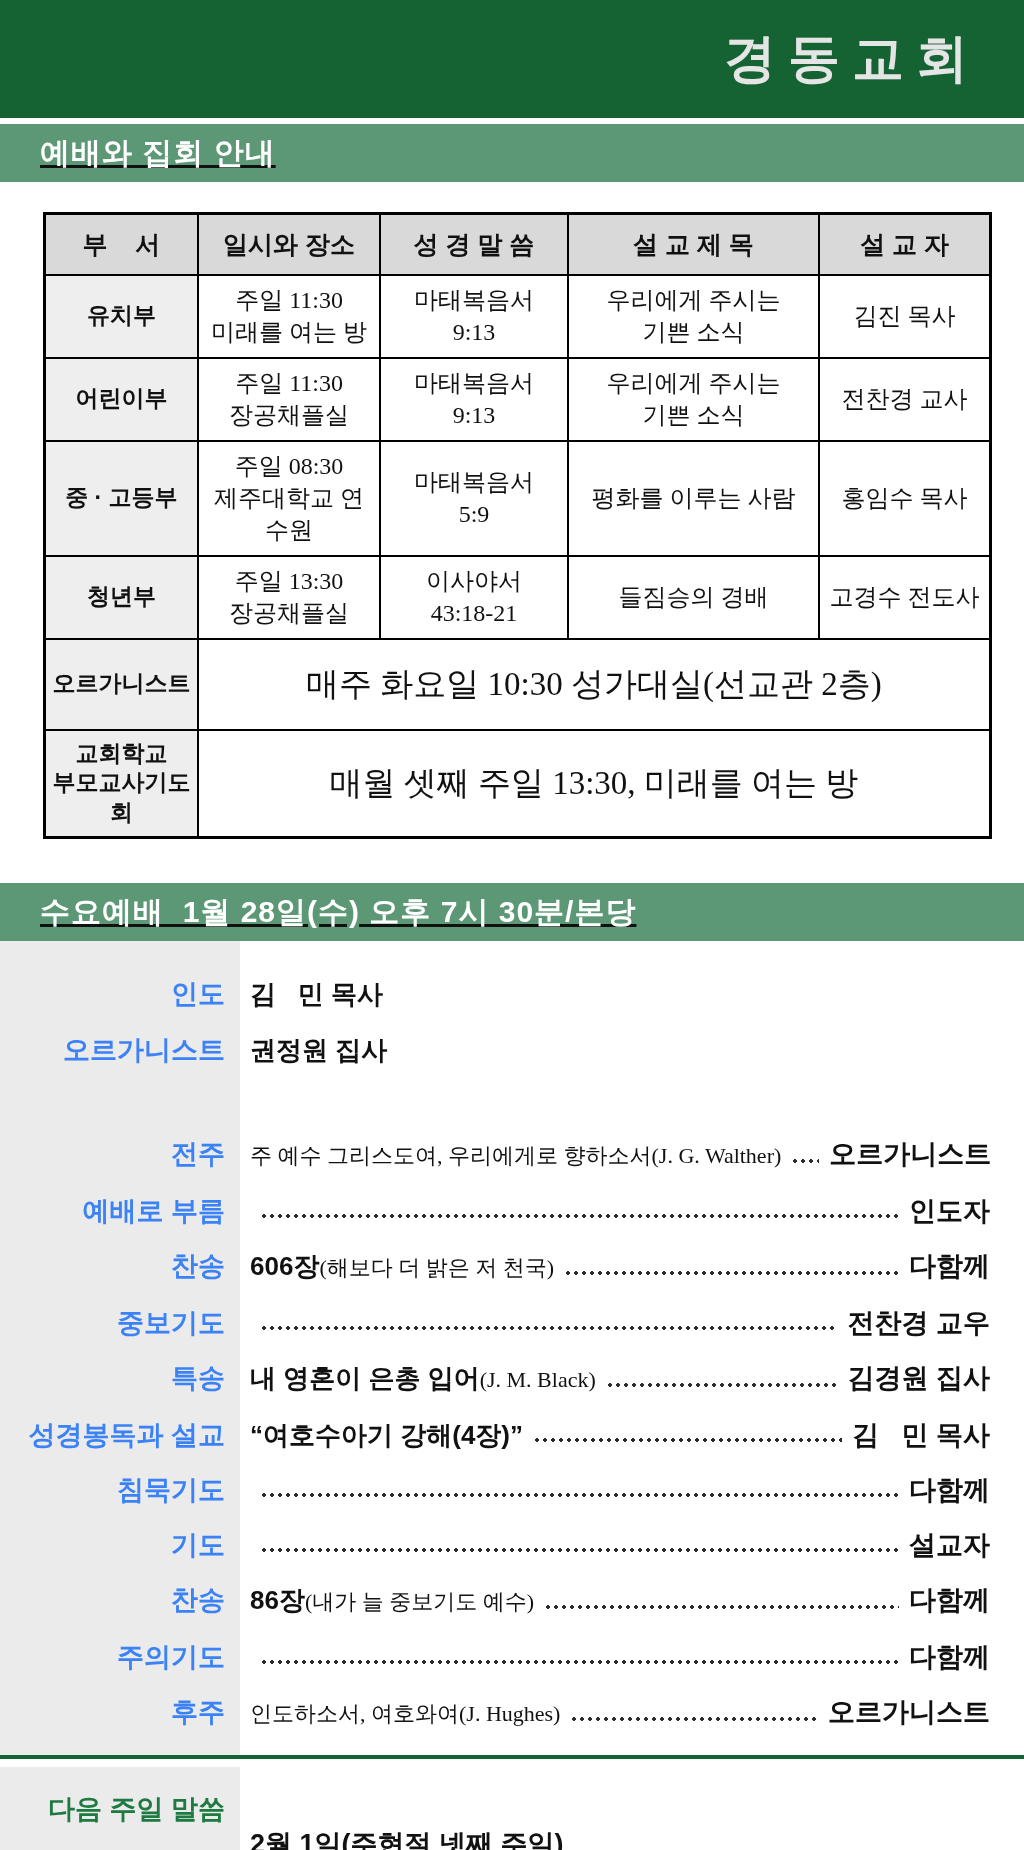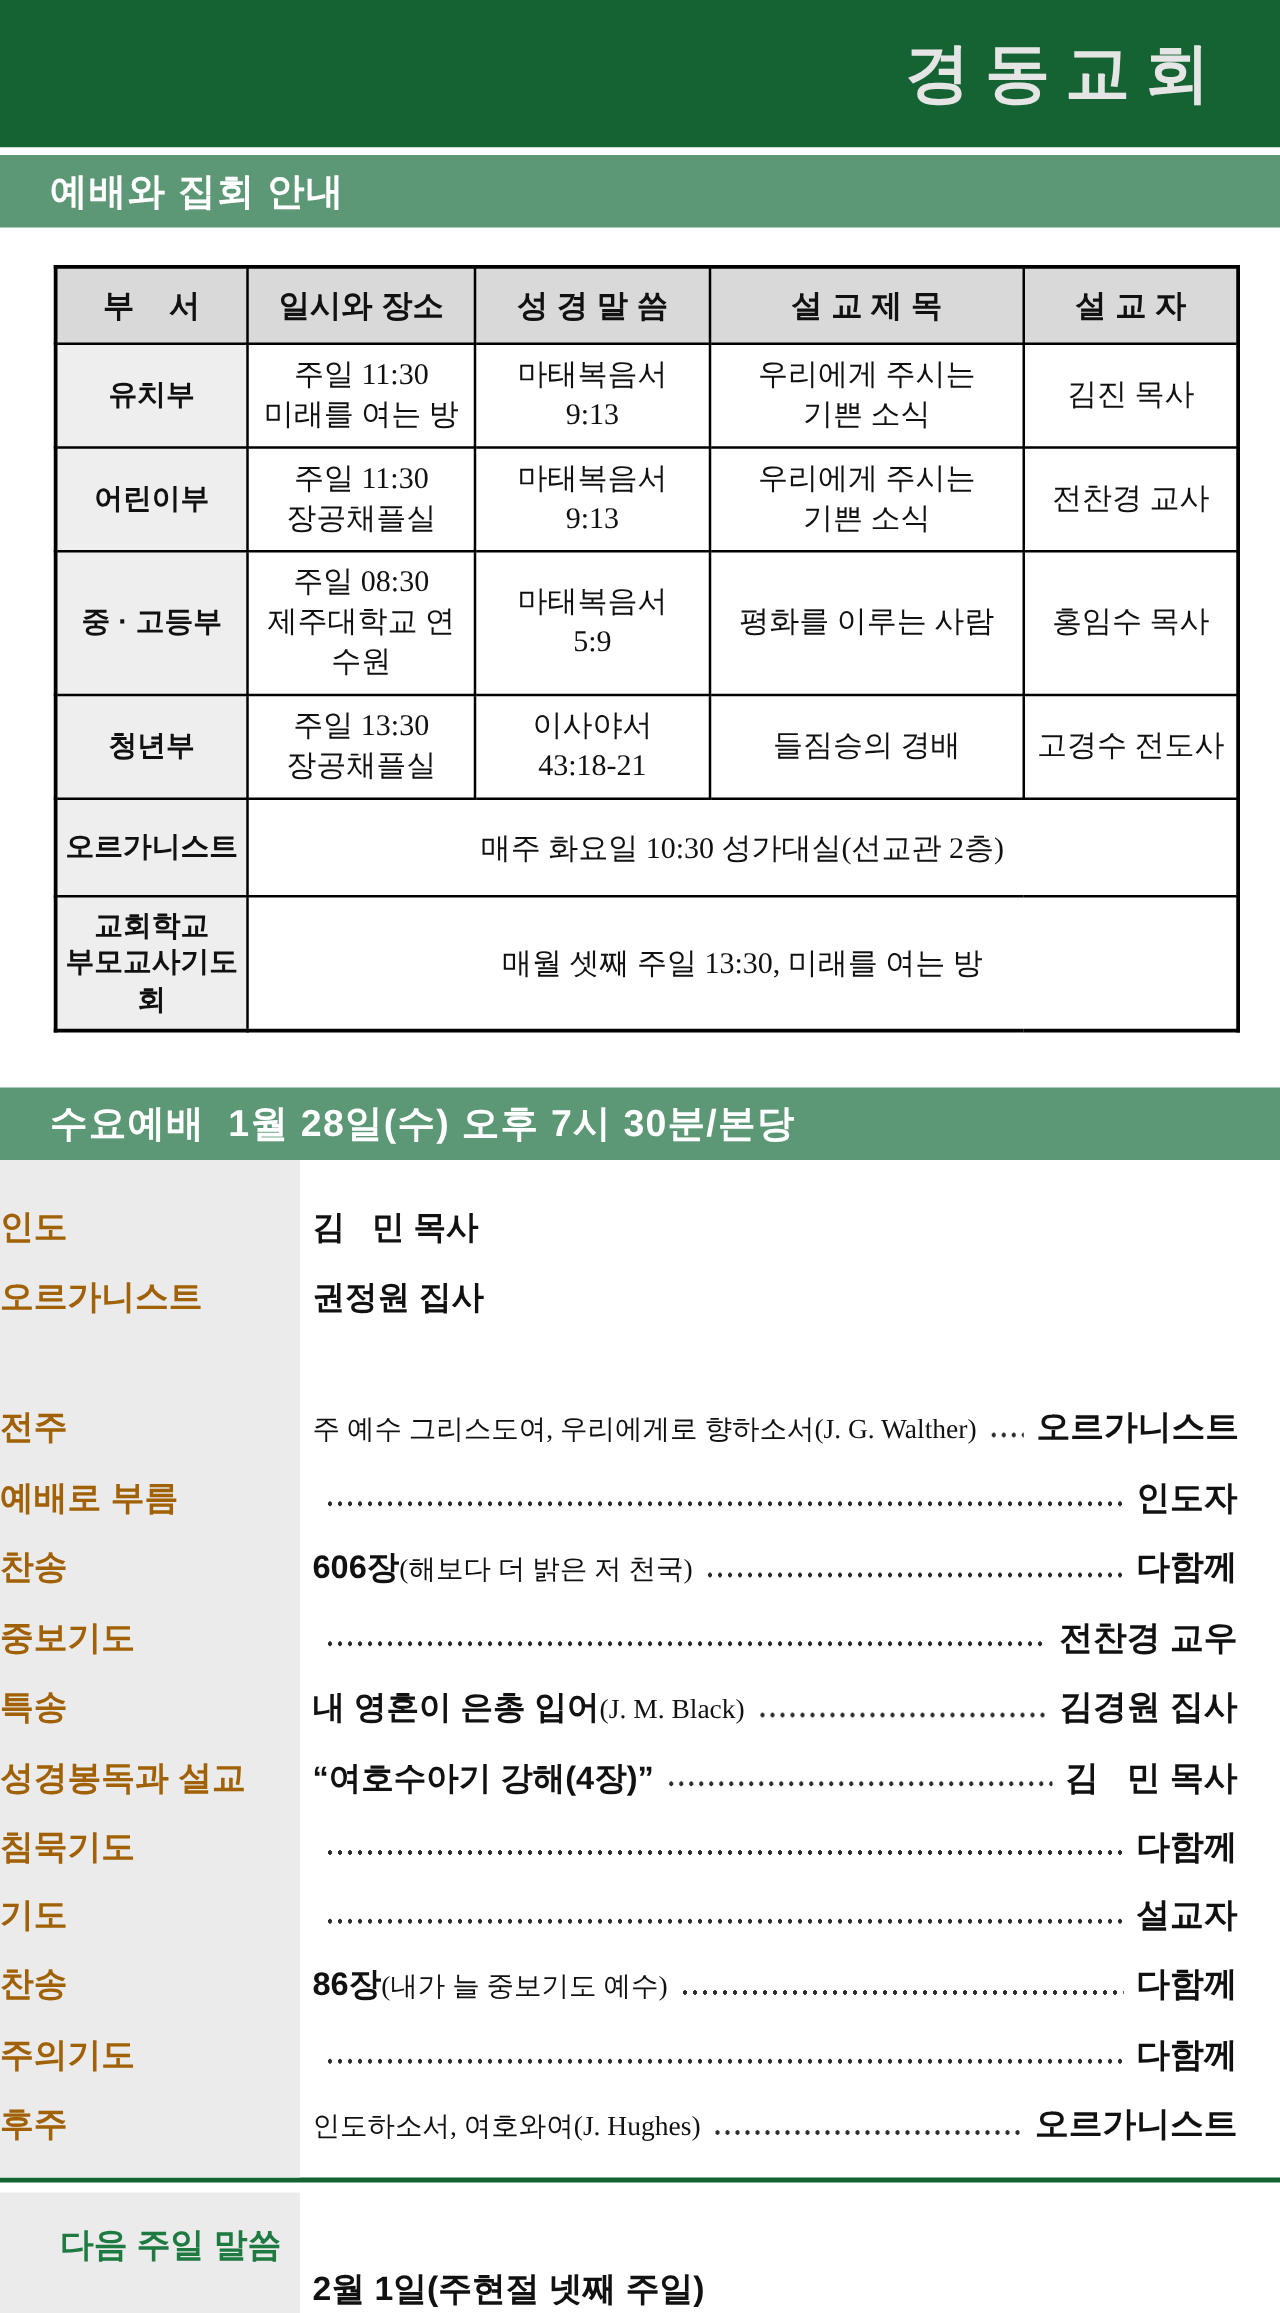--- a/index.html
+++ b/index.html
@@ -17,21 +17,21 @@
   }
   .logo {
     color:#e5e5e5; font-size:52px; font-weight:bold; letter-spacing:12px;
     font-family:"DejaVu Serif", serif;
     white-space:pre;
   }
   .gap-top { height:6px; background:#fff; }
   
   .section-bar {
     height:58px; background:#5d9876;
-    display:flex; align-items:center; padding-left:40px;
+    display:flex; align-items:center; padding-left:40px;text-decoration:underline;
   }
   .section-bar .bar-title {
     color:#ffffff; font-size:30px; font-weight:bold; letter-spacing:1px; white-space:pre;
   }
   .bar-wednesday { margin-top:44px; }
   
   .table-wrap { padding:30px 32px 0 43px;border-radius:25px; }
   table.schedule {
     width:100%; border-collapse:collapse; border:3px solid #000; table-layout:fixed;
   }
@@ -44,39 +44,39 @@
   }
   table.schedule td.dept {
     background:#eeeeee; font-weight:bold; font-size:23px;
     padding:8px 2px; line-height:1.3; white-space:pre-wrap;
   }
   table.schedule td.cell {
     font-family:"Liberation Serif", serif; font-size:24px;
     padding:8px 4px; line-height:1.35; white-space:pre-wrap;
   }
   table.schedule td.span-cell {
-    font-family:"Liberation Serif", serif; font-size:24px; padding:22px 4px;
+    font-family:"Liberation Serif", serif; font-size:33px; padding:22px 4px;
     white-space:pre-wrap;
   }
   
   .worship { position:relative; padding:36px 0 24px 0; }
   .graycol {
     position:absolute; left:0; top:0; bottom:0; width:240px;
     background:#ebebeb;
   }
   .w-row {
     position:relative; display:flex; align-items:baseline;
     margin-top:21px; padding-right:34px; line-height:34px;
   }
   .w-row.first { margin-top:0; }
   .w-row.second { margin-top:22px; }
   .w-row.gap-before { margin-top:70px; }
   .w-label {
-    width:225px; flex:none; text-align:left;
-    color:#a16207; font-weight:bold; font-size:27px; white-space:pre;
+    width:225px; flex:none; text-align:right;
+    color:#3b82f6; font-weight:bold; font-size:27px; white-space:pre;
   }
   .w-body { flex:1; display:flex; align-items:baseline; margin-left:25px; min-width:0; }
   .seg-bold { font-weight:bold; font-size:26px; white-space:pre; }
   .seg-serif { font-family:"Liberation Serif", serif; font-size:22px; white-space:pre; }
   .leader {
     flex:1 1 auto; min-width:28px; height:10px; align-self:flex-end;
     margin:0 10px 7px 10px;
     background-image:radial-gradient(circle, #2b2b2b 1.6px, rgba(0,0,0,0) 1.7px);
     background-size:8px 10px; background-repeat:repeat-x; background-position:left center;
   }

